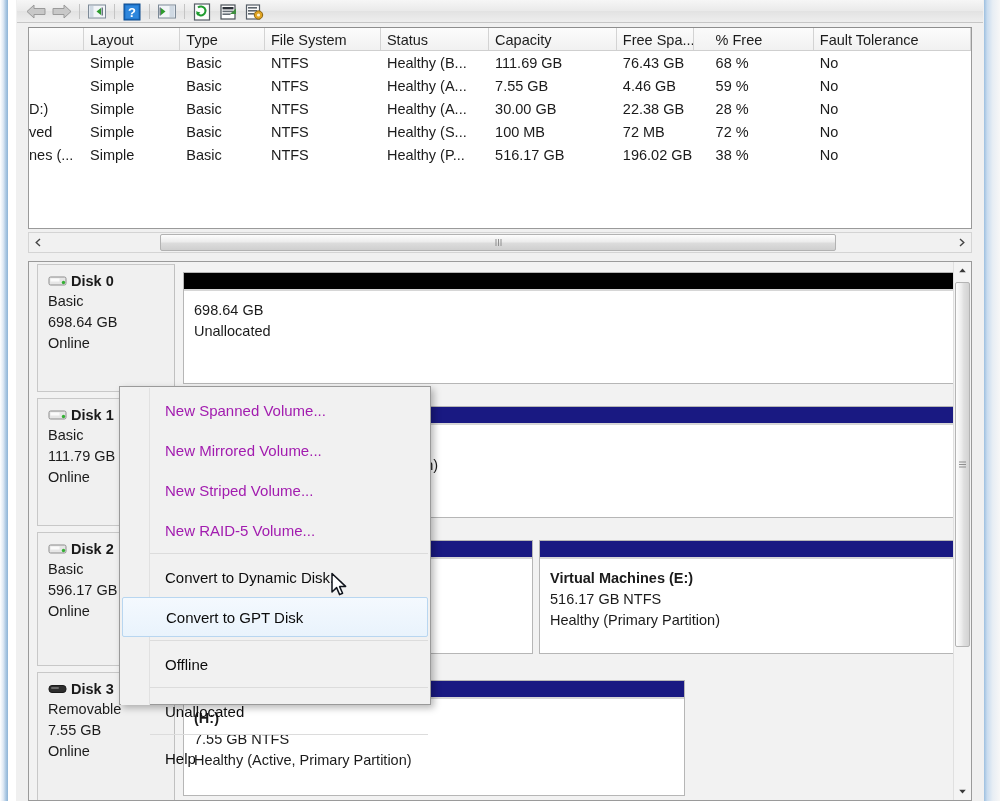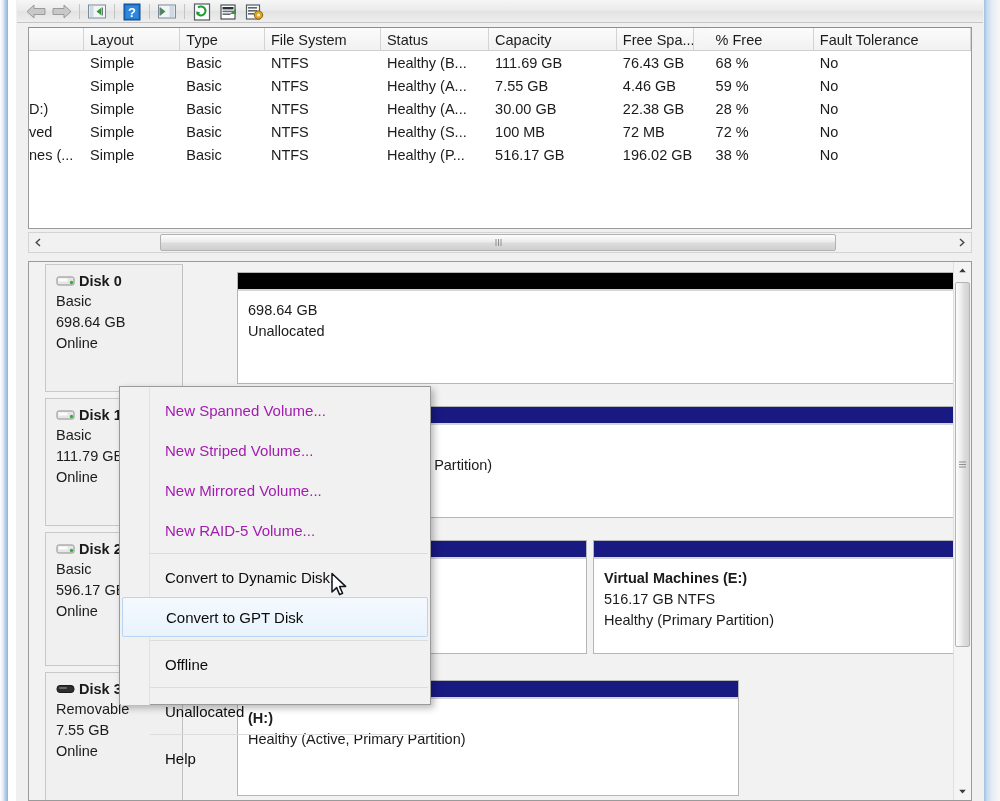--- a/index.html
+++ b/index.html
@@ -156,24 +156,23 @@
     background: linear-gradient(to right,#fdfdfd 0%,#ededed 40%,#dfdfdf 60%,#d2d2d2 100%);
     border: 1px solid #b4b4b4;
     border-radius: 2px;
     box-sizing: border-box;
     display:flex; align-items:center; justify-content:center;
   }
   .vs-bottom { position:absolute; left:0; bottom:0; }
 
   .disk-row {
     position: absolute;
-    left: 16px;
+    left: 8px;
     width: 924px;
     display: flex;
-    gap: 46px;
   }
   .disk-info {
     width: 138px;
     background: #f0f0f0;
     border: 1px solid #c8c8c8;
     border-right: 1px solid #c0c0c0;
     box-sizing: border-box;
     padding: 8px 0 0 10px;
     position: relative;
   }
@@ -521,20 +520,21 @@
         </div>
         <div class="disk-line">Removable</div>
         <div class="disk-line">7.55 GB</div>
         <div class="disk-line">Online</div>
       </div>
       <div class="disk-vols">
         <div class="vol" style="width:502px; height:116px;">
           <div class="vol-bar allocated"></div>
           <div class="vol-body">
             <div class="vol-line bold">(H:)</div>
+            <div class="vol-line">7.55 GB NTFS</div>
             <div class="vol-line">Healthy (Active, Primary Partition)</div>
           </div>
         </div>
       </div>
     </div>
 
     <div class="vscroll">
       <div class="vs-arrow">
         <svg width="9" height="9" viewBox="0 0 9 9">
           <path d="M1.2 6.2 L4.5 2.4 L7.8 6.2 Z" fill="#3a3a3a"></path>
@@ -555,24 +555,24 @@
     </div>
   </div>
 
   <div class="ctx-menu">
     <div class="ctx-gutter"></div>
 
     <div class="ctx-item disabled">
       <span>New Spanned Volume...</span>
     </div>
     <div class="ctx-item disabled">
+      <span>New Mirrored Volume...</span>
+    </div>
+    <div class="ctx-item disabled">
       <span>New Striped Volume...</span>
-    </div>
-    <div class="ctx-item disabled">
-      <span>New Mirrored Volume...</span>
     </div>
     <div class="ctx-item disabled">
       <span>New RAID-5 Volume...</span>
     </div>
 
     <div class="ctx-sep"></div>
 
     <div class="ctx-item">
       <span>Convert to Dynamic Disk...</span>
     </div>

